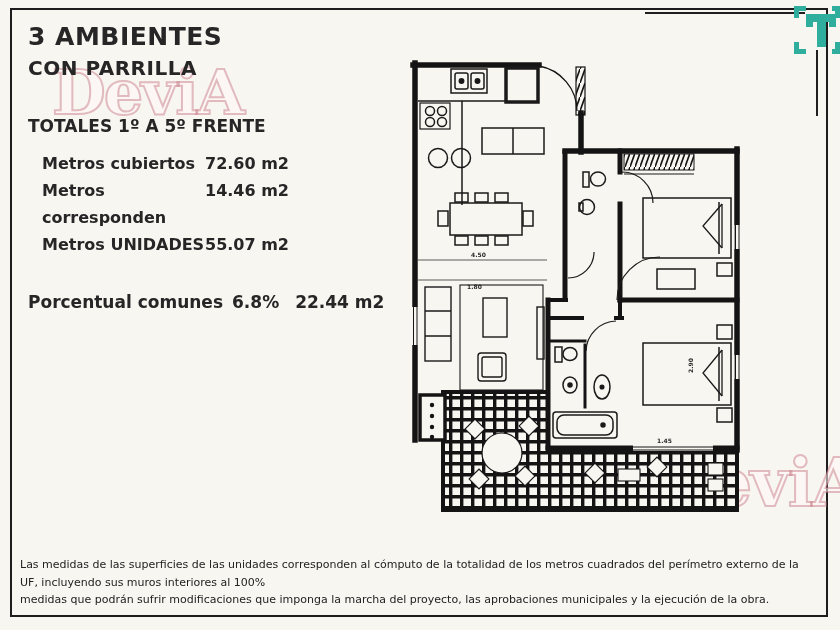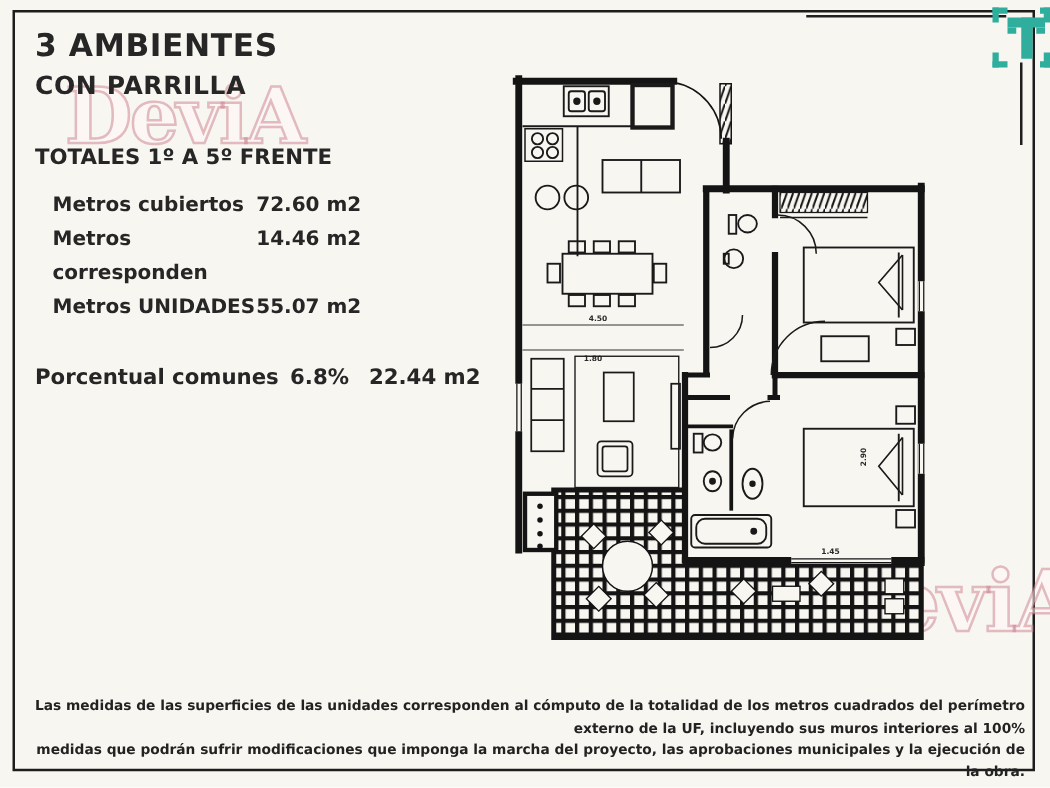--- a/index.html
+++ b/index.html
@@ -11,22 +11,22 @@
   .txt{position:absolute;z-index:3;}
   .title{left:28px;top:22px;font-size:25px;font-weight:bold;letter-spacing:.5px;text-align:center;}
   .subtitle{left:28px;top:56px;font-size:20px;font-weight:bold;letter-spacing:.5px;}
   .units{left:28px;top:116px;font-size:17px;font-weight:bold;}
   .metrics{left:30px;top:150px;font-size:16px;font-weight:600;line-height:27px;}
   .metrics .row{display:flex;margin-left:12px;}
   .metrics .lbl{width:163px;}
   .commons{left:28px;top:274px;font-size:17px;font-weight:600;margin-top:18px;}
   .commons .pct{margin-left:9px;}
   .commons .val{margin-left:16px;}
-  .disclaimer{left:20px;top:556px;width:800px;font-size:11px;font-weight:700;
-              line-height:17.5px;color:#222;text-align:right;}
+  .disclaimer{left:20px;top:556px;width:800px;font-size:11px;font-weight:400;
+              line-height:17.5px;color:#222;}
   
   .wm{position:absolute;z-index:1;font-family:"DejaVu Serif",serif;font-weight:bold;
       letter-spacing:-2px;color:rgba(255,248,248,0.55);
       -webkit-text-stroke:2px rgba(201,125,138,0.5);}
   .wm1{left:52px;top:56px;font-size:62px;}
   .wm2{left:652px;top:442px;font-size:68px;}
   
   .scanline-h{position:absolute;left:645px;top:12px;width:160px;height:2px;background:#1f1f1f;z-index:3;}
   .scanline-v{position:absolute;left:816px;top:50px;width:2px;height:66px;background:#1f1f1f;z-index:3;}
   .brand{position:absolute;left:792px;top:4px;z-index:4;}

